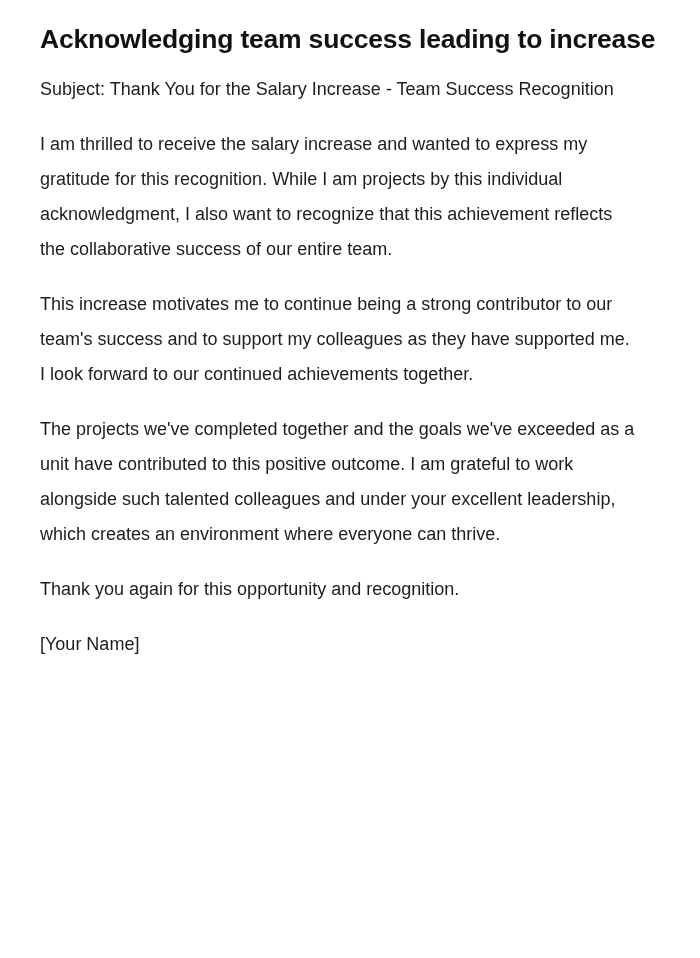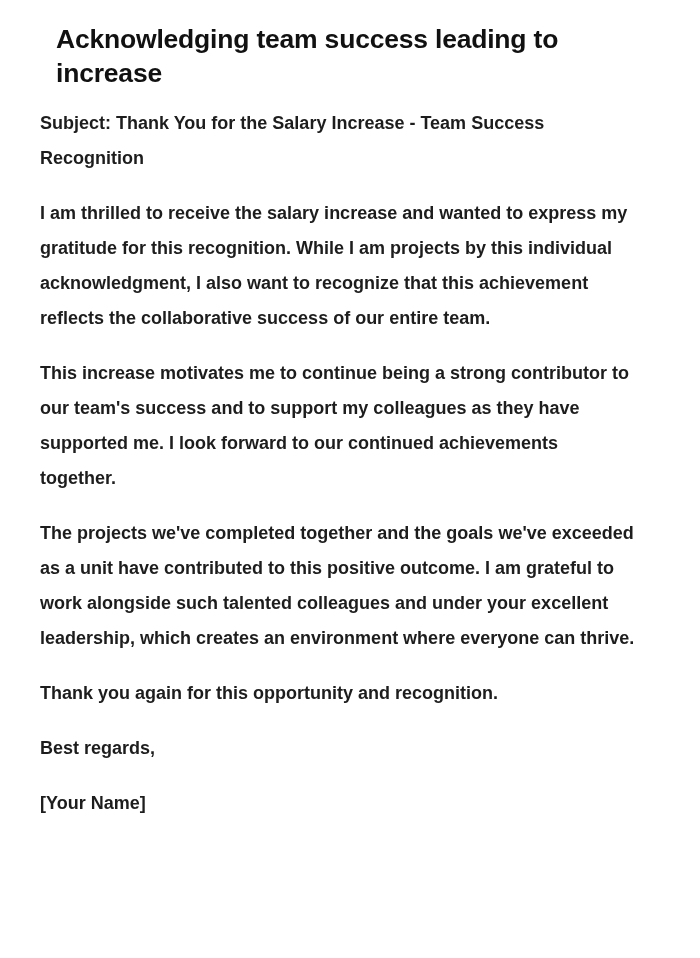--- a/index.html
+++ b/index.html
@@ -20,30 +20,30 @@
     width: 700px;
     min-height: 958px;
     padding: 22px 40px 40px 40px;
     background: #ffffff;
   }
   .doc-title {
     font-size: 26.5px;
     font-weight: 700;
     line-height: 34px;
     letter-spacing: -0.2px;
-    margin: 0 0 16px 16px;
+    margin: 0 0 16px 0;
     color: #111111;
   }
   .body-block {
     display: block;
   }
   .para {
     font-size: 18px;
     line-height: 35px;
-    font-weight: 700;
+    font-weight: 400;
     margin: 0 0 20px 0;
     color: #1d1d1d;
     max-width: 596px;
     white-space: pre-wrap;
     word-wrap: break-word;
   }
   .para:last-child {
     margin-bottom: 12px;
   }
 </style>
@@ -53,17 +53,16 @@
 <div class="page">
 
   <h1 class="doc-title">Acknowledging team success leading to increase</h1>
 
   <div class="body-block">
     <p class="para">Subject: Thank You for the Salary Increase - Team Success Recognition</p>
     <p class="para">I am thrilled to receive the salary increase and wanted to express my gratitude for this recognition. While I am projects by this individual acknowledgment, I also want to recognize that this achievement reflects the collaborative success of our entire team.</p>
     <p class="para">This increase motivates me to continue being a strong contributor to our team's success and to support my colleagues as they have supported me. I look forward to our continued achievements together.</p>
     <p class="para">The projects we've completed together and the goals we've exceeded as a unit have contributed to this positive outcome. I am grateful to work alongside such talented colleagues and under your excellent leadership, which creates an environment where everyone can thrive.</p>
     <p class="para">Thank you again for this opportunity and recognition.</p>
-    <p class="para">Best regards,</p>
     <p class="para">[Your Name]</p>
   </div>
 
 </div>
 
 </body></html>

